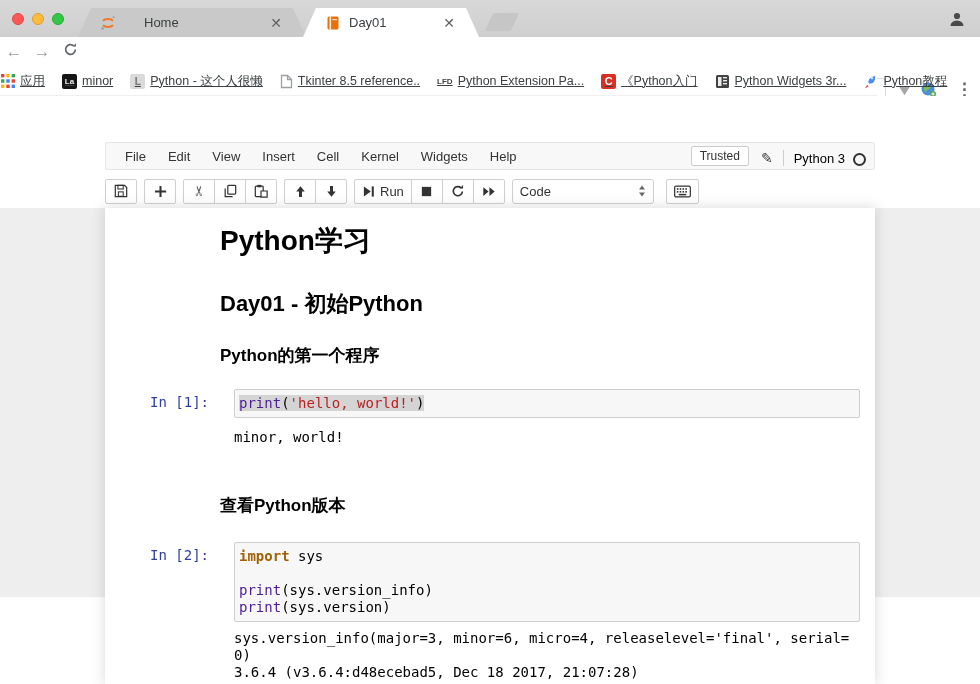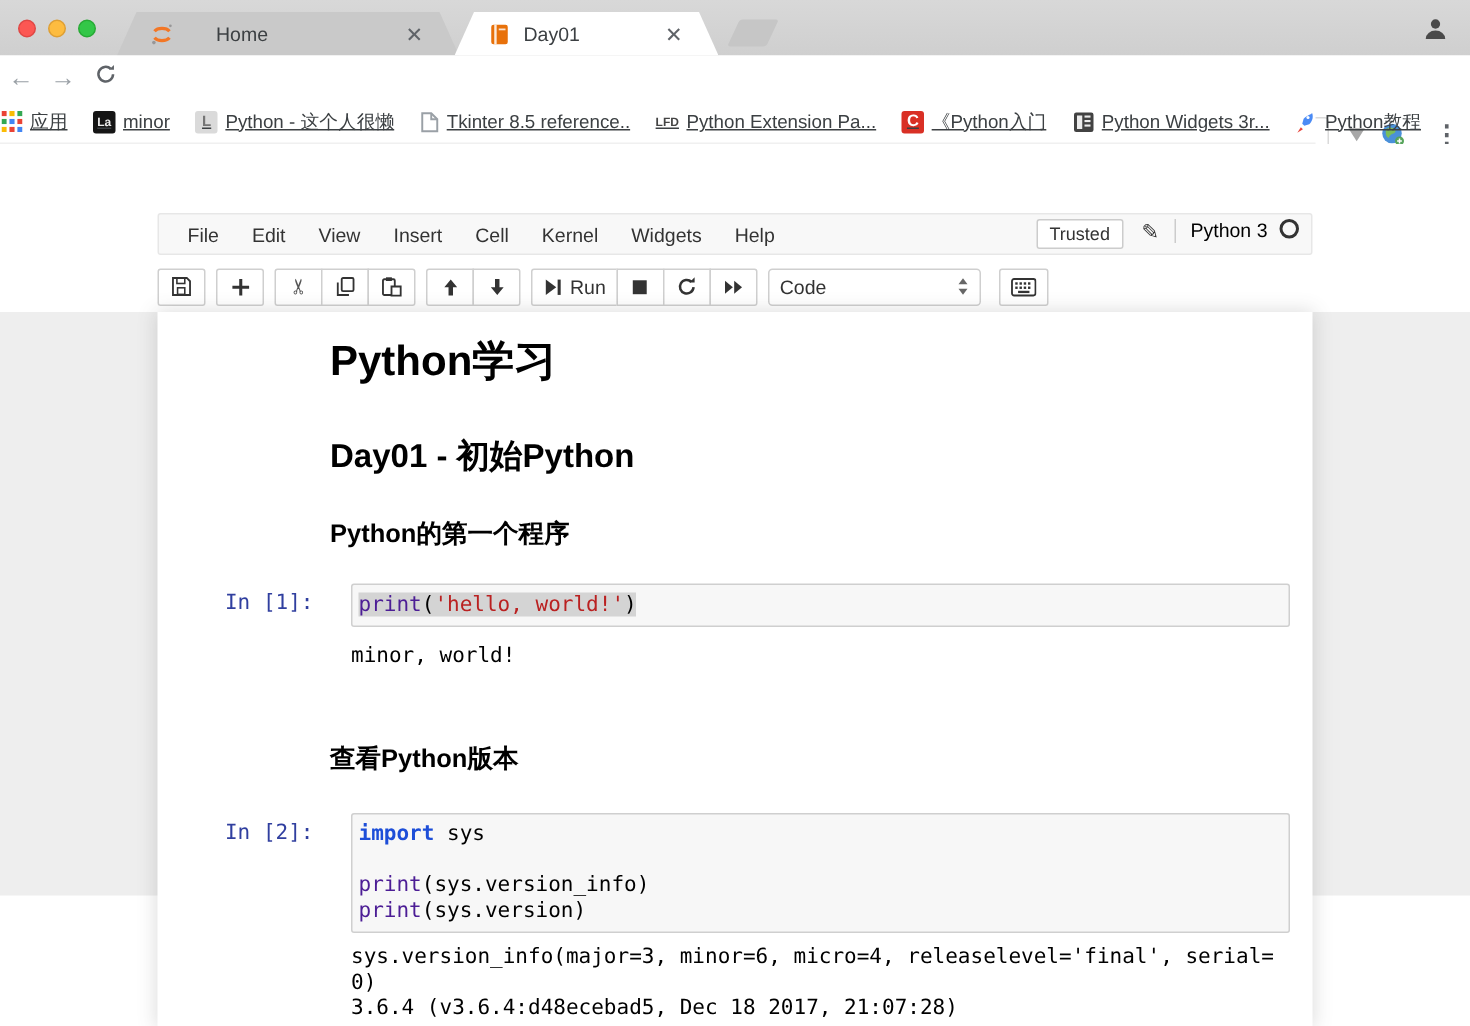--- a/index.html
+++ b/index.html
@@ -65,21 +65,21 @@
   .logout { position:absolute; left:810px; top:103px; height:29px; padding:0 13px;
             border:1px solid #cfcfcf; border-radius:2px; background:#fff; font-size:13px;
             color:#333; display:flex; align-items:center; }
 
   
   .menurow { position:absolute; left:105px; top:142px; width:770px; height:28px;
              background:#f8f8f8; border:1px solid #e7e7e7; border-radius:2px;
              display:flex; align-items:center; }
   .mitem { padding:0 11px; font-size:13px; color:#333; }
   .mitem:first-child { margin-left:8px; }
-  .mright { margin-left:auto; display:flex; align-items:flex-start; padding-right:8px; }
+  .mright { margin-left:auto; display:flex; align-items:flex-end; padding-right:8px; }
   .trusted { border:1px solid #ccc; background:#fff; border-radius:2px; padding:2px 8px;
              font-size:12px; color:#333; }
   .pencil { font-size:14px; color:#333; margin:0 10px 0 12px; }
   .vdiv { width:1px; height:16px; background:#ccc; margin-right:10px; }
   .kernelname { font-size:13px; color:#000; margin-right:8px; }
   .kcircle { width:13px; height:13px; border:2px solid #333; border-radius:50%; }
 
   
   .toolbar { position:absolute; left:105px; top:174px; width:875px; height:34px; background:#fff;
              display:flex; align-items:center; }
@@ -108,21 +108,21 @@
   .cellrow { display:flex; padding:0 15px; }
   .cellrow.input1 { margin-top:22px; }
   .cellrow.out1 { margin-top:10px; }
   .cellrow.input2 { margin-top:25px; }
   .cellrow.out2 { margin-top:7px; }
   .prompt { width:98px; flex:none; text-align:right; padding:5px 9px 0 0;
             font-size:14px; color:#303f9f; }
   .inputarea { flex:1; border:1px solid #cfcfcf; border-radius:2px; background:#f7f7f7;
                padding:5px 4px; font-size:14px; line-height:17px; color:#000; }
   .inputarea pre { font-family:inherit; min-height:17px; }
-  .tok-kw { color:#1d4ed8; font-weight:bold; }
+  .tok-kw { color:#a16207; font-weight:bold; }
   .tok-fn { color:#4c1d95; }
   .tok-str { color:#ba2121; }
   .selhl { background:#d4d4d4; }
   .outtext { flex:1; padding-top:1px; font-size:14px; line-height:17px; color:#000; }
   .outtext pre { font-family:inherit; }
 </style>
 </head>
 <body>
 
 <div class="tabstrip">

